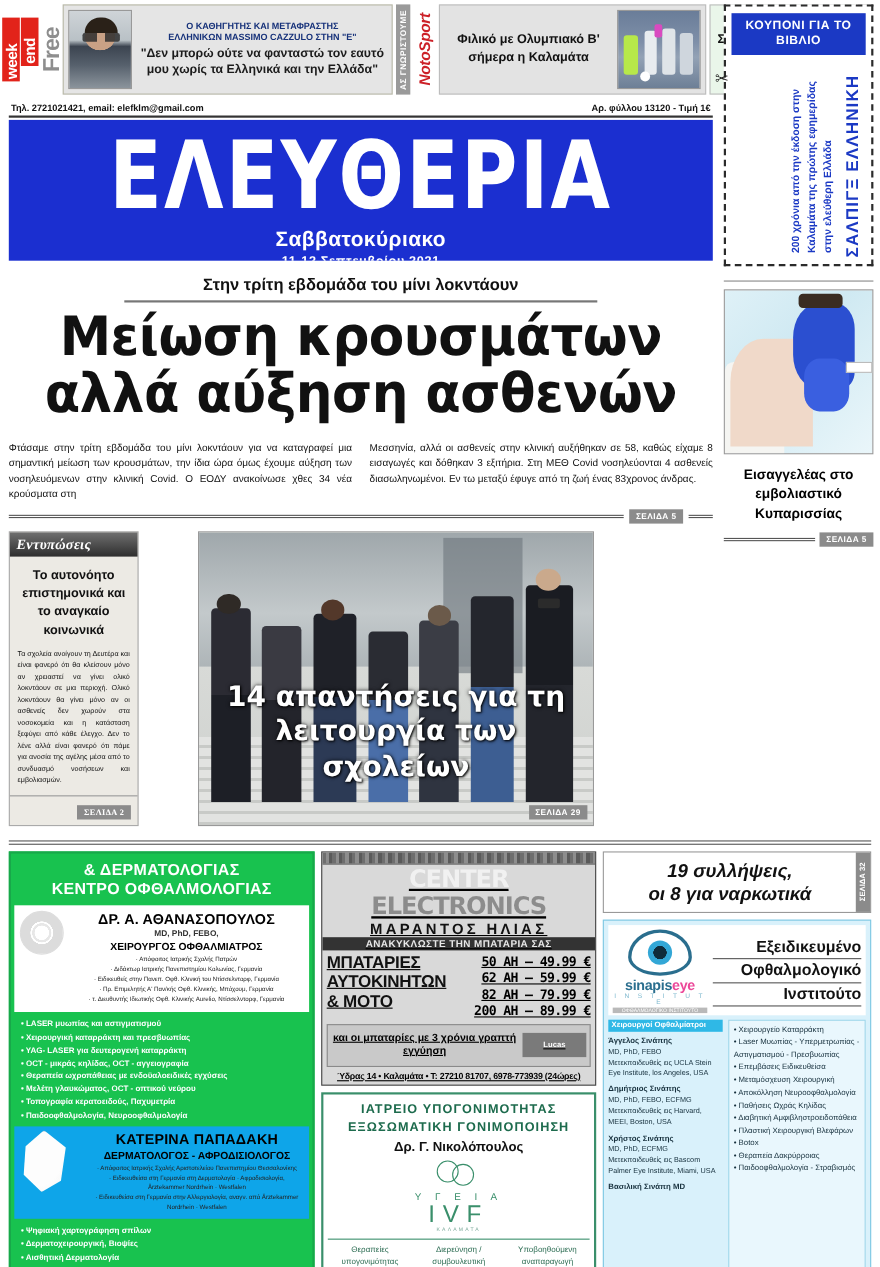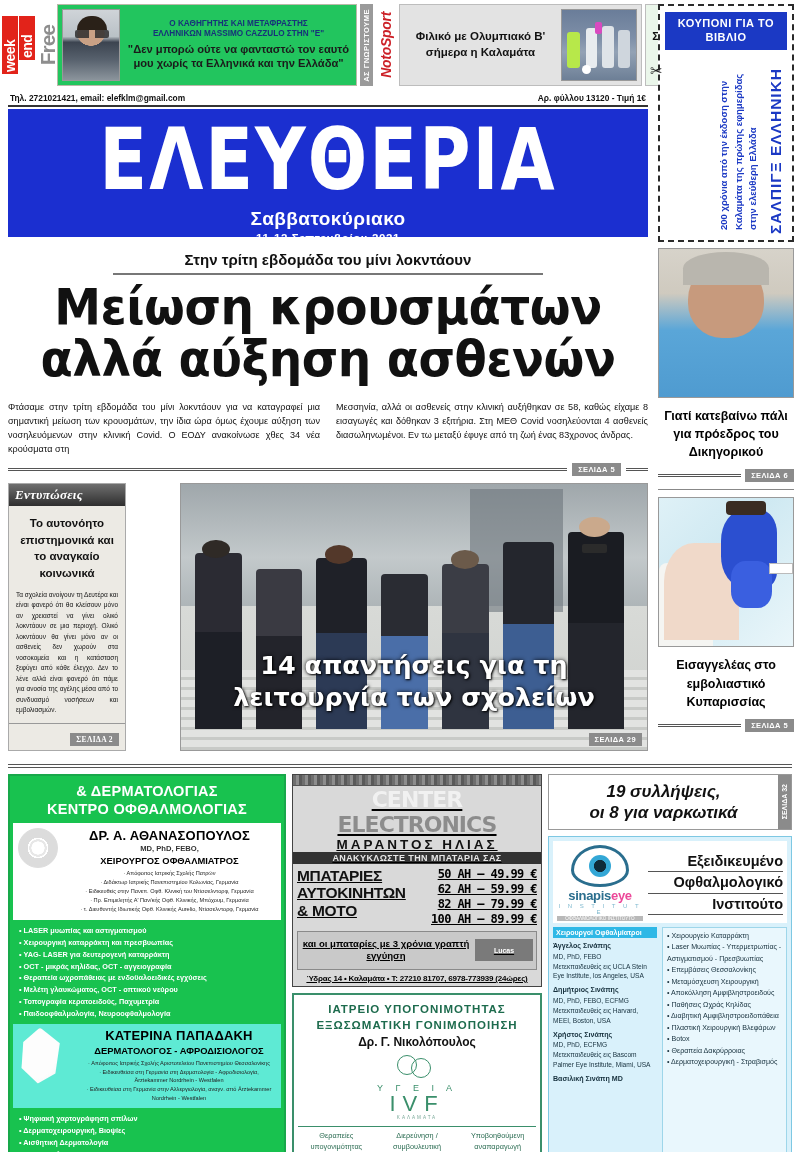--- a/index.html
+++ b/index.html
@@ -28,21 +28,21 @@
   .fw-red { display:flex; flex-direction:row; gap:1px; }
   .fw-week, .fw-end {
     writing-mode:vertical-rl; transform:rotate(180deg);
     background:#e2231a; color:#fff; font-weight:bold; font-size:14px;
     padding:2px 1px; letter-spacing:-0.5px; line-height:1;
   }
   .fw-week { height:58px; }
   .fw-end { height:44px; align-self:flex-start; }
 
   .box1 {
-    flex:0 0 300px; border:1px solid #b9b9a8; background:#22c55e;
+    flex:0 0 300px; border:1px solid #b9b9a8; background:#e5e5e5;
     display:flex; align-items:center; padding:3px 4px; gap:5px;
   }
   .photo-cazzulo {
     width:58px; height:72px; flex:0 0 58px; border:1px solid #999;
     background:
       radial-gradient(ellipse 40% 28% at 50% 34%, #c9a185 0%, #c9a185 60%, transparent 62%),
       linear-gradient(180deg,#cfd4d8 0%, #b9c1c6 38%, #3c4450 46%, #56606c 70%, #8b949c 100%);
     position:relative; overflow:hidden;
   }
   .photo-cazzulo:after{
@@ -172,21 +172,21 @@
     display:flex; align-items:center; gap:5px; margin-top:7px; justify-content:flex-end;
   }
   .rule-line{ flex:1; height:3px; border-top:1px solid #555; border-bottom:1px solid #555; }
   .pagebadge{
     background:#8b8b8b; color:#fff; font-size:7.5px; font-weight:bold;
     padding:2px 6px; letter-spacing:.4px; white-space:nowrap;
   }
   .rule-end{ width:22px; height:3px; border-top:1px solid #555; border-bottom:1px solid #555;}
 
   
-  .feature { display:flex; gap:6px; margin-top:7px; width:640px; height:268px; }
+  .feature { display:flex; gap:6px; margin-top:7px; width:532px; height:268px; }
   .opinion {
     width:118px; border:1px solid #aaa; background:#eceae4; padding:0 0 4px 0;
     display:flex; flex-direction:column;
   }
   .opinion-tab{
     background:linear-gradient(180deg,#6f6f6f,#2e2e2e);
     color:#fff; font-family:"Liberation Serif", serif; font-style:italic;
     font-weight:bold; font-size:13px; padding:3px 6px; letter-spacing:.3px;
   }
   .opinion-title{
@@ -271,21 +271,21 @@
   .ag-eye{ width:40px; height:40px; flex:0 0 40px; border-radius:50%;
     background:radial-gradient(circle at 50% 50%, #fff 0 24%, #e7e7e7 25% 32%, #fff 33% 38%, #dcdcdc 39% 100%);
     border:1px solid #ddd; }
   .ag-doc{ flex:1; text-align:center; }
   .ag-name{ font-weight:bold; font-size:13px; letter-spacing:.2px; }
   .ag-deg{ font-size:7.6px; font-weight:bold; color:#333; margin-top:1px; }
   .ag-role{ font-weight:bold; font-size:9.4px; margin-top:2px; }
   .ag-cred{ font-size:5.6px; line-height:1.6; color:#222; margin-top:3px; }
   .ag-list{ padding:5px 6px 4px 6px; }
   .ag-list div{ color:#fff; font-weight:bold; font-size:7.3px; line-height:1.62; }
-  .ag-white2{ background:#5eead4; padding:4px 5px 5px 5px; display:flex; gap:20px; align-items:flex-start; }
+  .ag-white2{ background:#0ea5e9; padding:4px 5px 5px 5px; display:flex; gap:20px; align-items:flex-start; }
   .ag-leaf{ width:44px; height:56px; flex:0 0 44px;
     background:radial-gradient(ellipse at 40% 35%, #fdfdfd 0 60%, #f2f2f2 100%);
     clip-path:polygon(50% 0,95% 28%,85% 82%,45% 100%,8% 72%,12% 26%);
     border:1px solid #e3e3e3; }
 
   
   .ad-mid{ width:250px; display:flex; flex-direction:column; gap:6px; }
   .ce{ border:1px solid #444; background:#d9d9d9; padding:0; overflow:hidden;text-decoration:underline; }
   .ce-circuit{ height:11px; background:
       repeating-linear-gradient(90deg,#6e6e6e 0 3px,#8d8d8d 3px 6px,#5a5a5a 6px 9px);
@@ -477,28 +477,20 @@
         </div>
         <div class="cap-badge">
           <span class="pagebadge">ΣΕΛΙΔΑ 29</span>
         </div>
       </div>
     </div>
   </div>
 
   <div class="sidebar">
 
-    <div>
-      <div class="side-photo portrait"></div>
-      <div class="side-cap">Γιατί κατεβαίνω πάλι για πρόεδρος του Δικηγορικού</div>
-      <div class="side-ref">
-        <div class="rule-line"></div>
-        <span class="pagebadge">ΣΕΛΙΔΑ 6</span>
-      </div>
-    </div>
 
     <div class="side-sep"></div>
 
     <div>
       <div class="side-photo vaccine">
         <i class="vc-cloth"></i>
           <i class="vc-arm"></i>
           <i class="vc-glove"></i>
         <i class="vc-glove2"></i>
           <i class="vc-band"></i>
@@ -583,21 +575,21 @@
           <div class="ce-mid">
             <div class="ce-left">
               <div>ΜΠΑΤΑΡΙΕΣ</div>
               <div>ΑΥΤΟΚΙΝΗΤΩΝ</div>
               <div>&amp; ΜΟΤΟ</div>
             </div>
             <div class="ce-right">
               <div>50 AH — 49.99 €</div>
               <div>62 AH — 59.99 €</div>
               <div>82 AH — 79.99 €</div>
-              <div>100 AH — 89.99 €</div>
+              <div>200 AH — 89.99 €</div>
             </div>
           </div>
           <div class="ce-guar">
             <div class="ce-guar-t">και οι μπαταρίες με 3 χρόνια γραπτή εγγύηση</div>
             <div class="ce-lucas">Lucas</div>
           </div>
           <div class="ce-addr">Ύδρας 14 • Καλαμάτα • T: 27210 81707, 6978-773939 (24ώρες)</div>
         </div>
 
         <div class="ivf">
@@ -671,29 +663,29 @@
                   <span>Μετεκπαιδευθείς εις Bascom Palmer Eye Institute, Miami, USA</span>
                 </p>
                 <p>
                   <b>Βασιλική Σινάπη MD</b>
                 </p>
               </div>
             </div>
             <div class="sn-right">
               <div>• Χειρουργείο Καταρράκτη</div>
               <div>• Laser Μυωπίας - Υπερμετρωπίας - Αστιγματισμού - Πρεσβυωπίας</div>
-              <div>• Επεμβάσεις Θεσσαλονίκης</div>
+              <div>• Επεμβάσεις Ειδικευθείσα</div>
               <div>• Μεταμόσχευση Χειρουργική</div>
-              <div>• Αποκόλληση Αμφιβληστροειδούς</div>
+              <div>• Αποκόλληση Νευροοφθαλμολογία</div>
               <div>• Παθήσεις Ωχράς Κηλίδας</div>
               <div>• Διαβητική Αμφιβληστροειδοπάθεια</div>
               <div>• Πλαστική Χειρουργική Βλεφάρων</div>
               <div>• Botox</div>
               <div>• Θεραπεία Δακρύρροιας</div>
-              <div>• Δερματοχειρουργική - Στραβισμός</div>
+              <div>• Παιδοοφθαλμολογία - Στραβισμός</div>
             </div>
           </div>
 
         </div>
       </div>
     </div>
   </div>
 </div>
 
 </body></html>

